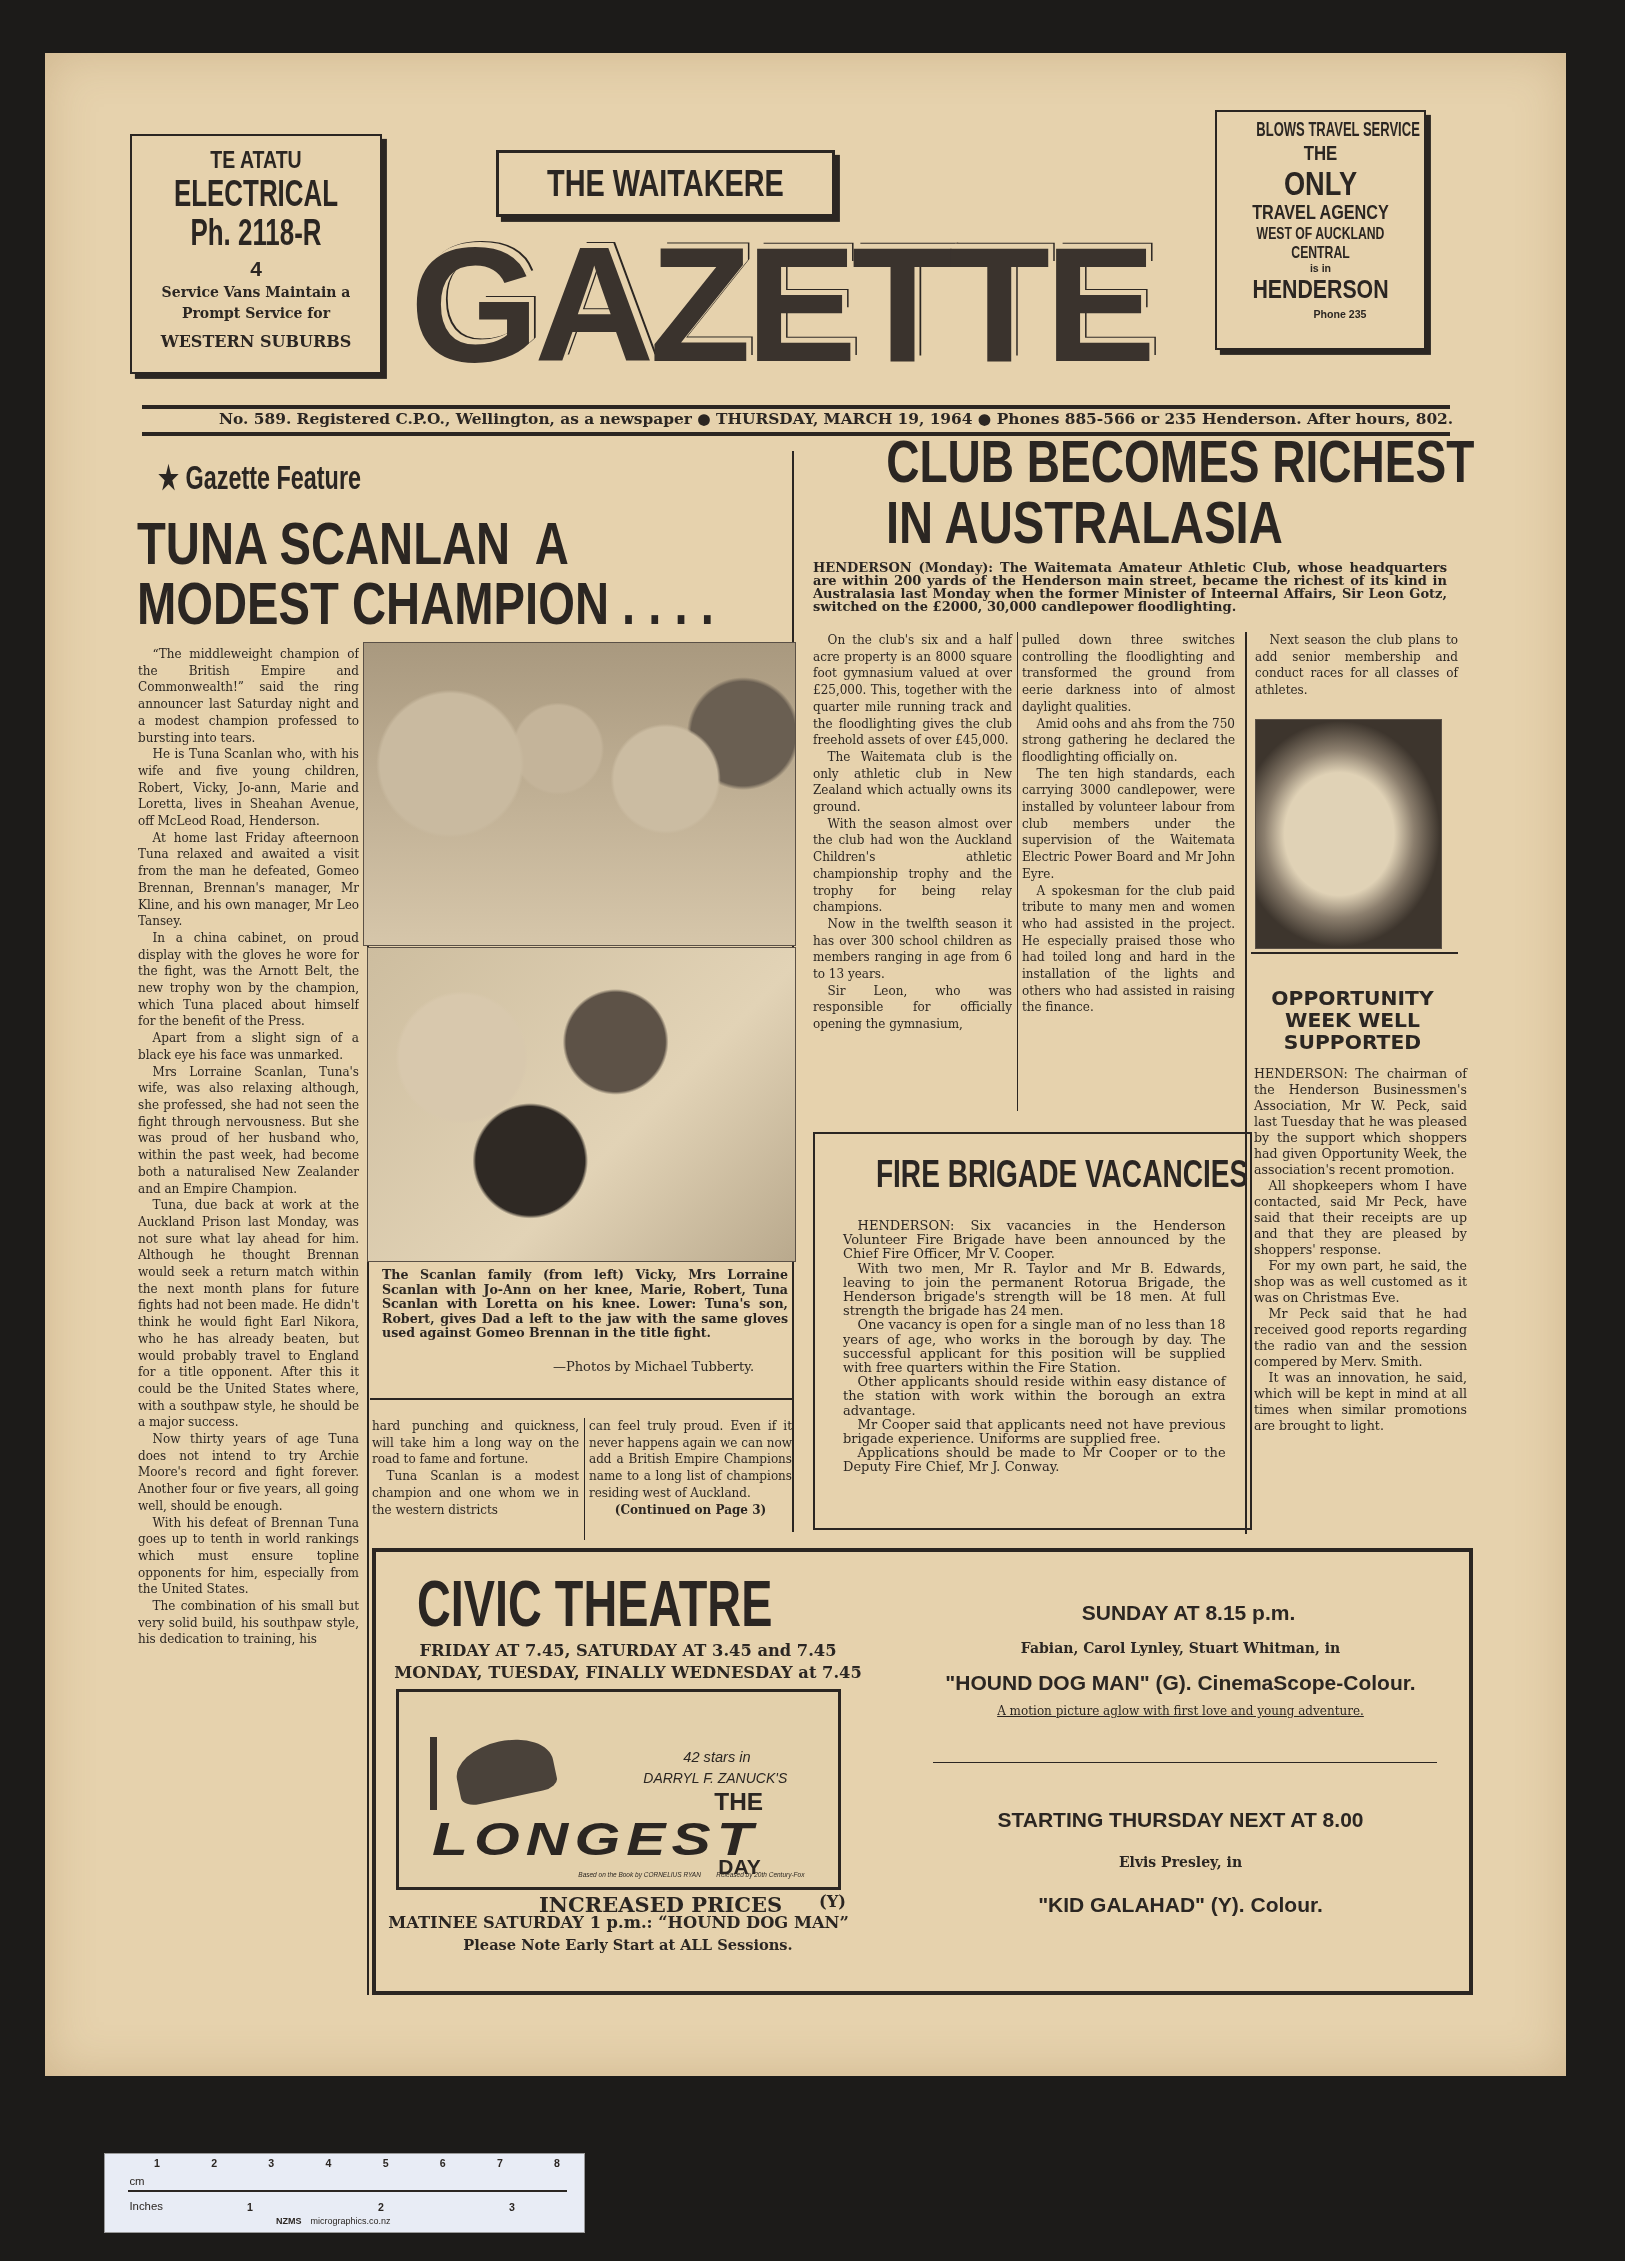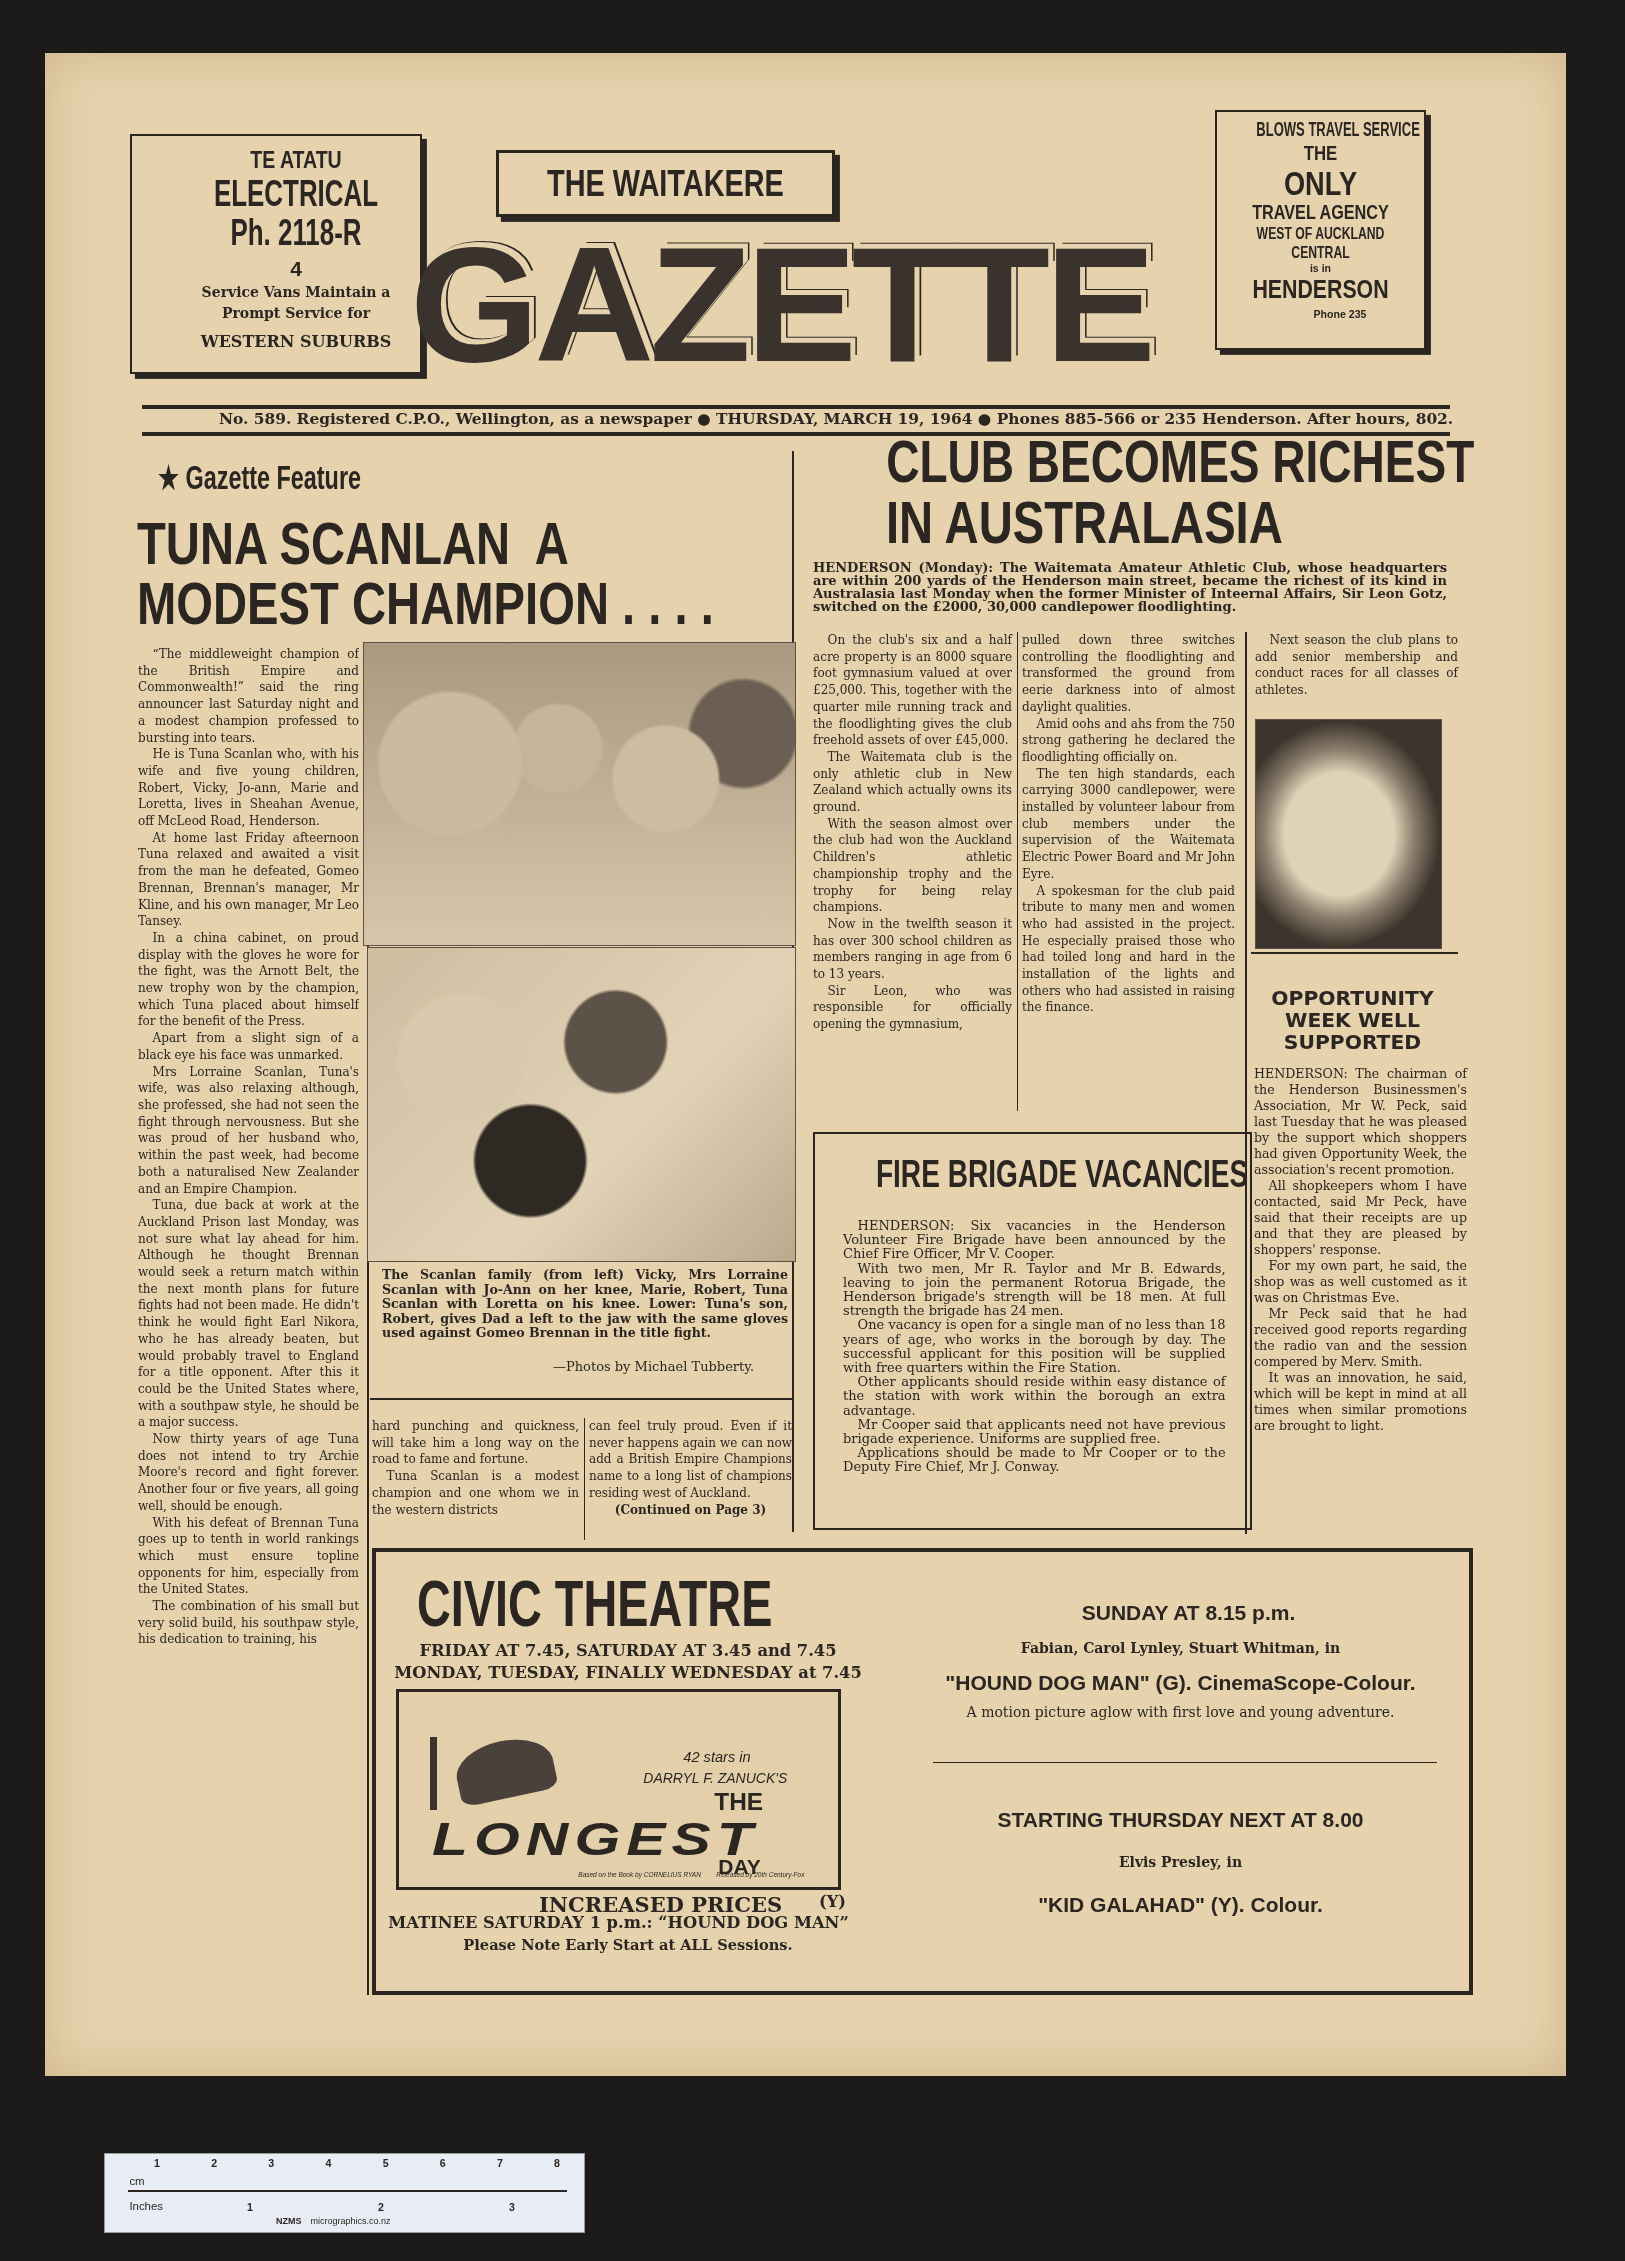--- a/index.html
+++ b/index.html
@@ -26,21 +26,21 @@
   .portrait { background-image: radial-gradient(ellipse at 45% 50%, #e0d2b6 0 38%, #8c7f6e 52%, #3d352d 70%),
               linear-gradient(#3d352d,#3d352d); }
   .center { text-align:center; }
   .ruler { position:absolute; left:104px; top:2153px; width:479px; height:78px; background:#e8ecf5; border:0.8px solid #999; }
 </style>
 </head>
 <body>
 
 <div class="paper"></div>
 
-<div class="abs box center" style="left:130px;top:134px;width:248px;height:236px;padding-left:40px;">
+<div class="abs box center" style="left:130px;top:134px;width:248px;height:236px;">
   <div class="cond" style="font-size:24.4px;margin-top:9.8px;transform:scaleX(.8);transform-origin:center;">TE ATATU</div>
   <div class="cond" style="font-size:36px;line-height:39px;transform:scaleX(.72);transform-origin:center;">ELECTRICAL</div>
   <div class="cond" style="font-size:36px;line-height:39px;transform:scaleX(.72);transform-origin:center;">Ph. 2118-R</div>
   <div class="cond" style="font-size:21px;margin-top:4.9px;">4</div>
   <div style="font-size:14px;font-weight:bold;margin-top:3.3px;">Service Vans Maintain a</div>
   <div style="font-size:14px;font-weight:bold;margin-top:4.9px;">Prompt Service for</div>
   <div style="font-size:16px;font-weight:bold;margin-top:11px;">WESTERN SUBURBS</div>
 </div>
 
 <div class="abs box center" style="left:496px;top:150px;width:333px;height:61px;border-width:3.3px;">
@@ -174,21 +174,21 @@
 
   <div class="abs" style="left:163px;top:340px;font-weight:bold;font-size:21px;">INCREASED PRICES</div>
   <div class="abs" style="left:443px;top:340px;font-weight:bold;font-size:16.3px;">(Y)</div>
   <div class="abs" style="left:12.2px;top:361px;font-weight:bold;font-size:16.3px;white-space:nowrap;">MATINEE SATURDAY 1 p.m.: “HOUND DOG MAN”</div>
   <div class="abs center" style="left:0;top:384px;width:504px;font-weight:bold;font-size:14.6px;">Please Note Early Start at ALL Sessions.</div>
 
   <div class="abs center" style="left:520px;top:0;width:569px;height:431px;">
     <div class="abs cond" style="left:8px;width:569px;top:49px;font-size:21px;">SUNDAY AT 8.15 p.m.</div>
     <div class="abs" style="left:0;width:569px;top:88px;font-weight:bold;font-size:14px;">Fabian, Carol Lynley, Stuart Whitman, in</div>
     <div class="abs cond" style="left:0;width:569px;top:119px;font-size:21px;white-space:nowrap;">"HOUND DOG MAN" (G).  CinemaScope-Colour.</div>
-    <div class="abs" style="left:0;width:569px;top:152px;font-size:14px;">A motion picture aglow with first love and young adventure.</div>
+    <div class="abs" style="left:0;width:569px;top:152px;font-size:12px;text-decoration:underline;">A motion picture aglow with first love and young adventure.</div>
     <div class="hr" style="left:37px;top:210px;width:504px;height:0.8px;"></div>
     <div class="abs cond" style="left:0;width:569px;top:256px;font-size:21px;">STARTING THURSDAY NEXT AT 8.00</div>
     <div class="abs" style="left:0;width:569px;top:302px;font-weight:bold;font-size:14px;">Elvis Presley, in</div>
     <div class="abs cond" style="left:0;width:569px;top:341px;font-size:21px;">"KID GALAHAD" (Y).  Colour.</div>
   </div>
 </div>
 
 <div class="ruler">
   <div class="abs" style="left:24.4px;top:21px;font-family:'Liberation Sans',sans-serif;font-size:11.4px;">cm</div>
   <div class="abs" style="left:24.4px;top:46px;font-family:'Liberation Sans',sans-serif;font-size:11.4px;">Inches</div>

